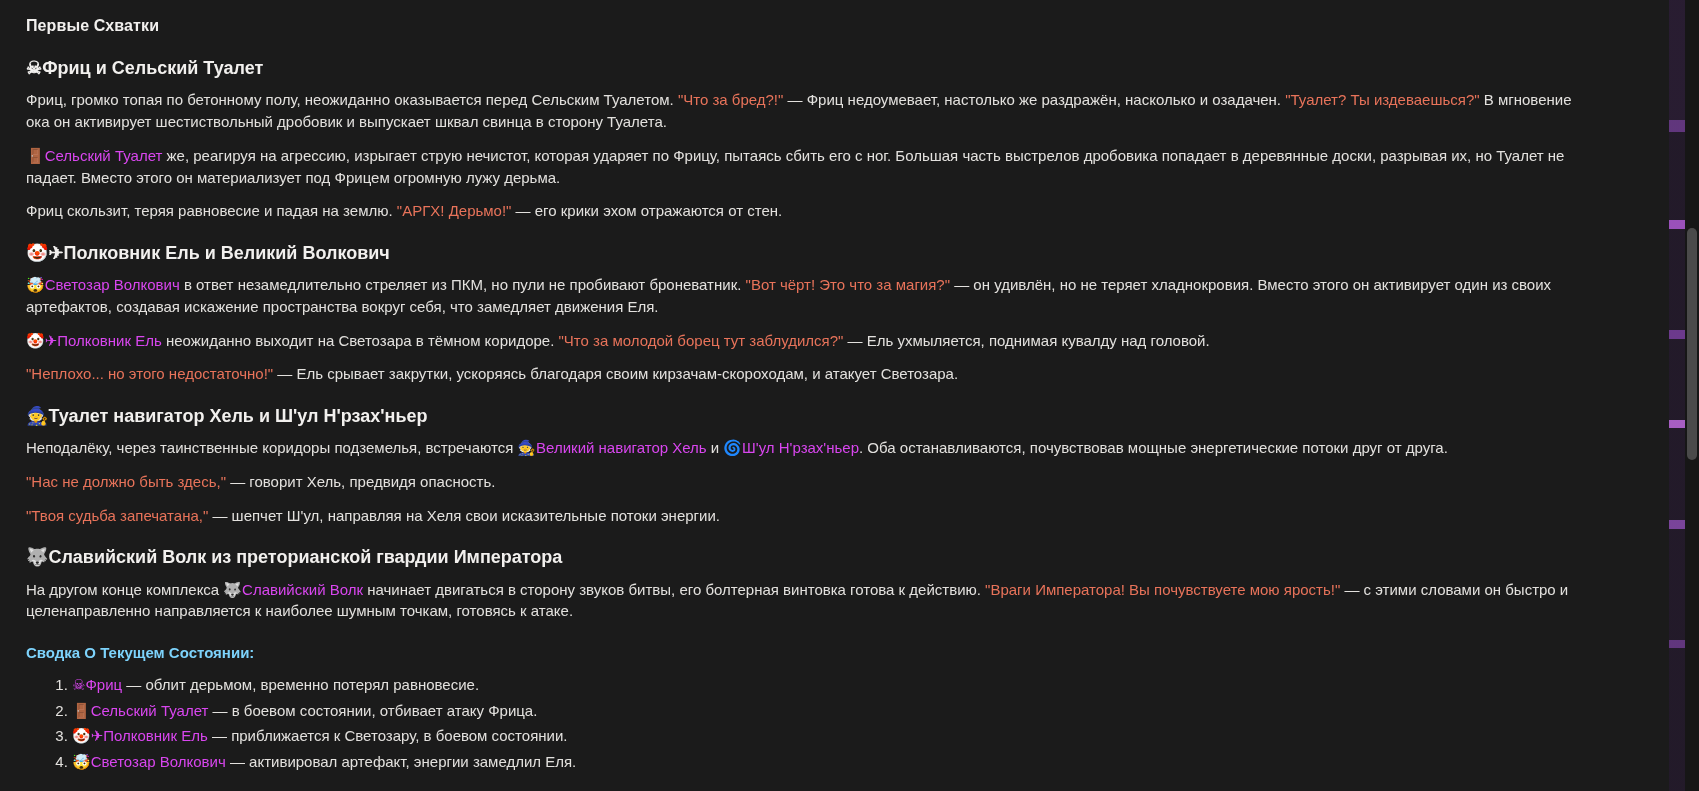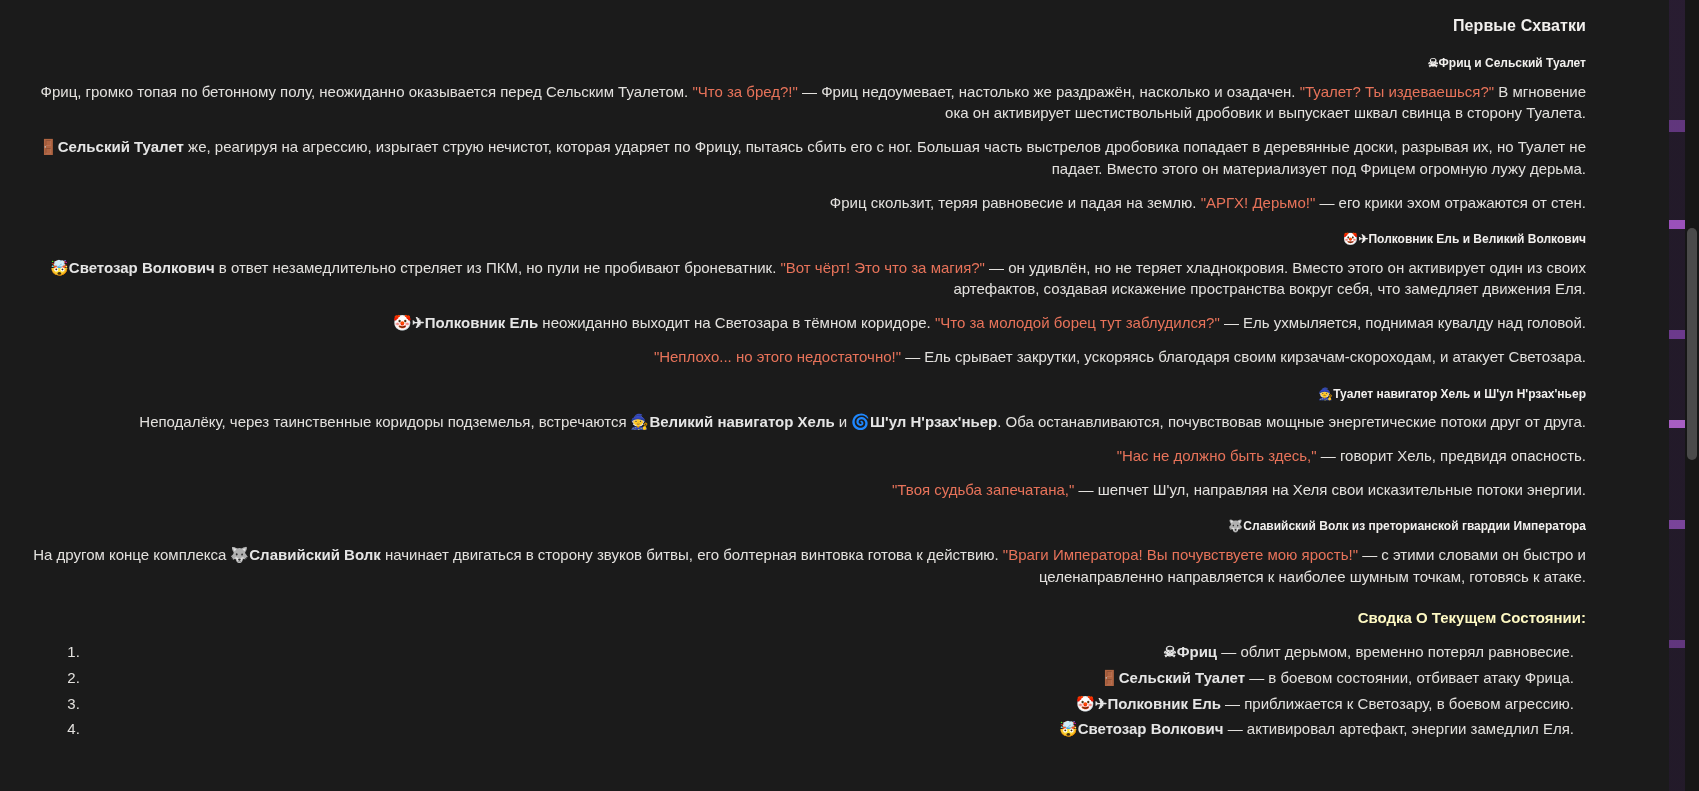--- a/index.html
+++ b/index.html
@@ -17,49 +17,48 @@
   }
   .page {
     position: relative;
     width: 1699px;
     height: 791px;
     background: #1b1b1b;
     padding: 8px 22px 0 26px;
   }
   .content {
     width: 1560px;
-    text-align: right;
   }
   h1.doc-title {
     font-size: 16px;
     font-weight: bold;
     margin: 6px 0 18px 0;
     color: #f2f0ee;
     letter-spacing: 0.1px;
   }
   h2.sec-title {
-    font-size: 12px;
+    font-size: 18px;
     font-weight: bold;
     margin: 18px 0 8px 0;
     color: #f2f0ee;
   }
   p.para {
     margin: 0 0 12px 0;
     color: #e3e1de;
   }
   .q { color: #e8735a; }
-  b { font-weight: bold; color: #e5e5e5; }
+  b { font-weight: normal; color: #d946ef; }
   .summary-title {
     font-size: 15px;
     font-weight: bold;
     margin: 20px 0 10px 0;
-    color: #fef9c3;
+    color: #7dd3fc;
   }
   ol.summary {
-    margin: 12px;
+    margin: 0;
     padding-left: 46px;
   }
   ol.summary li {
     margin-bottom: 4px;
     color: #e3e1de;
   }
   
   .scrollbar-track {
     position: absolute;
     top: 0; right: 0;
@@ -116,21 +115,21 @@
         <p class="para"><span>Неподалёку, через таинственные коридоры подземелья, встречаются </span><b>🧙Великий навигатор Хель</b><span> и </span><b>🌀Ш'ул Н'рзах'ньер</b><span>. Оба останавливаются, почувствовав мощные энергетические потоки друг от друга.</span></p>
         <p class="para"><span class="q">"Нас не должно быть здесь,"</span><span> — говорит Хель, предвидя опасность.</span></p>
         <p class="para"><span class="q">"Твоя судьба запечатана,"</span><span> — шепчет Ш'ул, направляя на Хеля свои исказительные потоки энергии.</span></p>
         <h2 class="sec-title">🐺Славийский Волк из преторианской гвардии Императора</h2>
         <p class="para"><span>На другом конце комплекса </span><b>🐺Славийский Волк</b><span> начинает двигаться в сторону звуков битвы, его болтерная винтовка готова к действию. </span><span class="q">"Враги Императора! Вы почувствуете мою ярость!"</span><span> — с этими словами он быстро и целенаправленно направляется к наиболее шумным точкам, готовясь к атаке.</span></p>
       </div>
     <div class="summary-title">Сводка О Текущем Состоянии:</div>
     <ol class="summary" id="summary-list">
         <li><b>☠Фриц</b><span> — облит дерьмом, временно потерял равновесие.</span></li>
         <li><b>🚪Сельский Туалет</b><span> — в боевом состоянии, отбивает атаку Фрица.</span></li>
-        <li><b>🤡✈Полковник Ель</b><span> — приближается к Светозару, в боевом агрессию.</span></li>
+        <li><b>🤡✈Полковник Ель</b><span> — приближается к Светозару, в боевом состоянии.</span></li>
         <li><b>🤯Светозар Волкович</b><span> — активировал артефакт, энергии замедлил Еля.</span></li>
       </ol>
   </div>
   <div class="edge-strip"></div>
   <div class="scrollbar-track">
     <div class="scrollbar-thumb"></div>
   </div>
 </div>
 
 </body></html>

